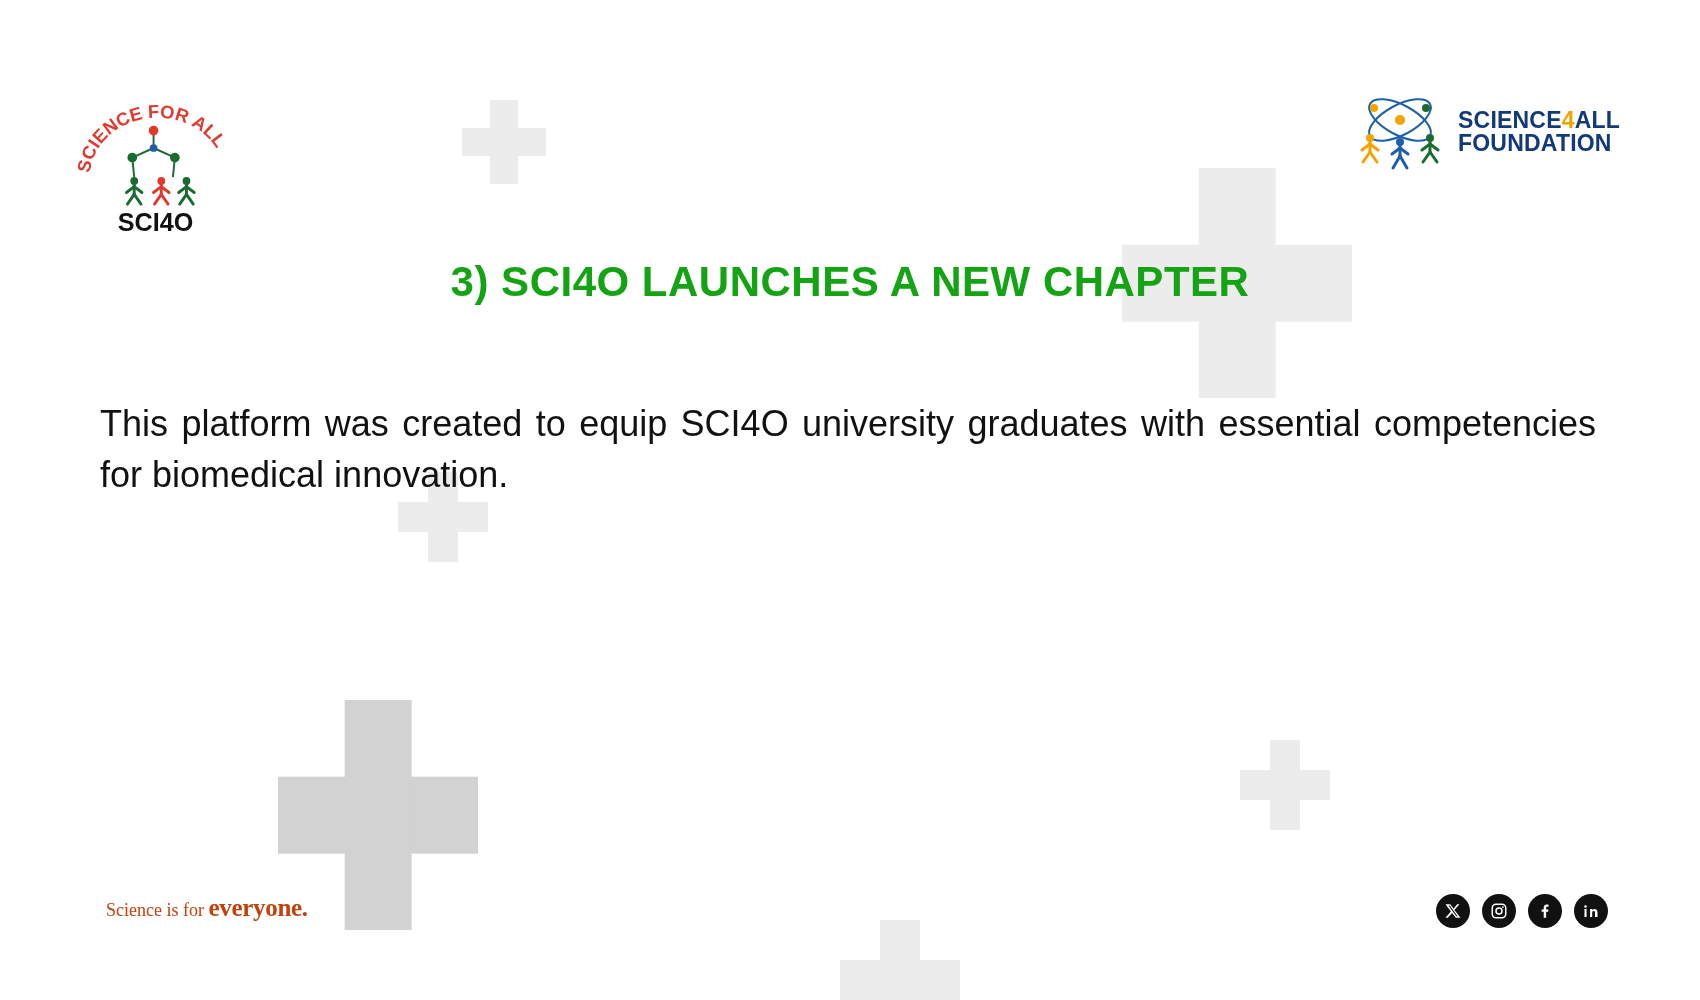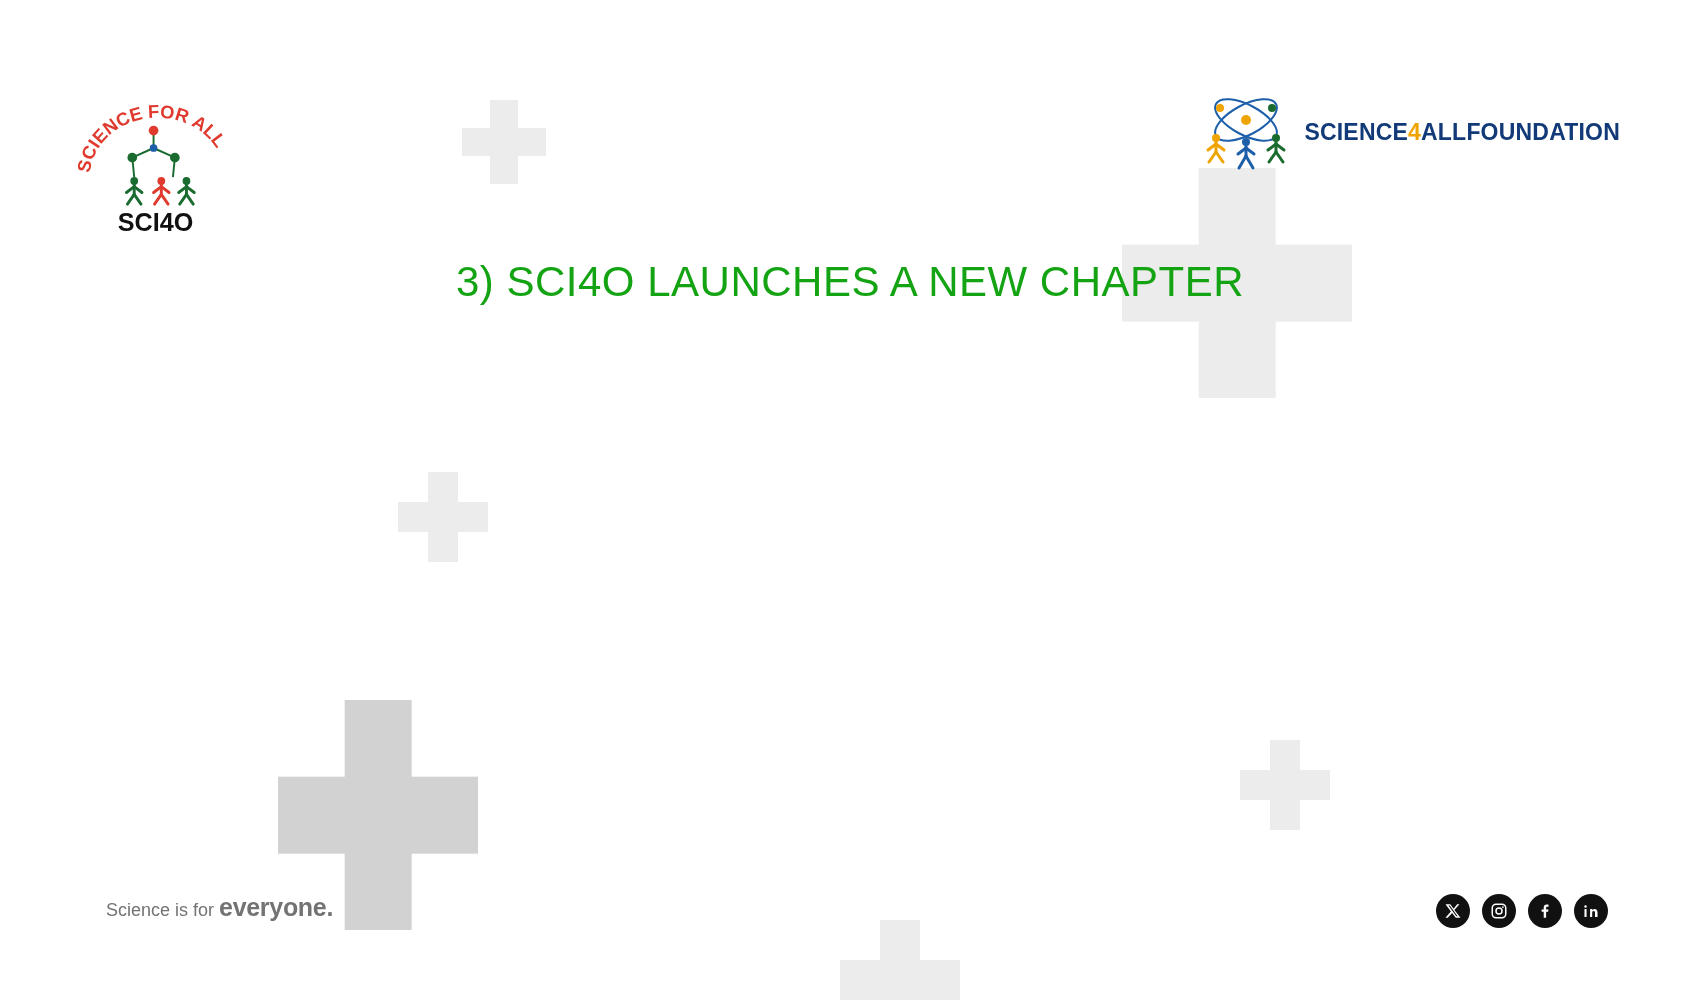--- a/index.html
+++ b/index.html
@@ -63,21 +63,21 @@
     align-items: center;
     gap: 8px;
   }
   .logo-right .mark {
     width: 100px;
     height: 84px;
     position: relative;
   }
   .logo-right .wordmark {
     display: flex;
-    flex-direction: row;
+    flex-direction: column;
     justify-content: center;
     line-height: 1.0;
   }
   .logo-right .wordmark .l1,
   .logo-right .wordmark .l2 {
     font-family: "Liberation Sans", sans-serif;
     font-weight: bold;
     font-size: 23px;
     letter-spacing: 0.2px;
     color: #123a78;
@@ -88,21 +88,21 @@
   }
 
   
   .title {
     position: absolute;
     left: 0;
     right: 0;
     top: 258px;
     text-align: center;
     font-family: "Liberation Sans", sans-serif;
-    font-weight: normal;
+    font-weight: bold;
     font-size: 42px;
     letter-spacing: 0.5px;
     color: #13a313;
   }
 
   
   .body-copy {
     position: absolute;
     left: 100px;
     top: 398px;
@@ -120,23 +120,23 @@
   }
   .body-copy p:last-child {
     margin-bottom: 0;
   }
 
   
   .tagline {
     position: absolute;
     left: 106px;
     bottom: 78px;
-    font-family: Liberation Sans, sans-serif;
+    font-family: Liberation Serif, serif;
     font-size: 18px;
-    color: #737373;
+    color: #c2410c;
     white-space: nowrap;
   }
   .tagline .strong {
     font-weight: bold;
     font-size: 25px;
     letter-spacing: -0.3px;
   }
   .tagline .light {
     font-weight: normal;
     font-size: 18px;
@@ -280,20 +280,21 @@
       <div class="l1">
         <span>SCIENCE</span><span class="four">4</span><span>ALL</span>
       </div>
       <div class="l2">FOUNDATION</div>
     </div>
   </div>
 
   <div class="title">3) SCI4O LAUNCHES A NEW CHAPTER</div>
 
   <div class="body-copy">
+    <p class="justify">This platform was created to equip SCI4O university graduates with essential competencies for biomedical innovation.</p>
   </div>
 
   <div class="tagline">
     <span class="light">Science is for </span><span class="strong">everyone.</span>
   </div>
 
   <div class="socials">
     <div class="social">
       <svg width="18" height="18" viewBox="0 0 24 24" fill="#ffffff">
           <path d="M17.5 3h3.1l-6.8 7.8L22 21h-6.3l-4.9-6.4L5 21H1.9l7.3-8.3L2 3h6.4l4.4 5.9L17.5 3zm-1.1 16.1h1.7L7.7 4.8H5.9l10.5 14.3z"></path>

